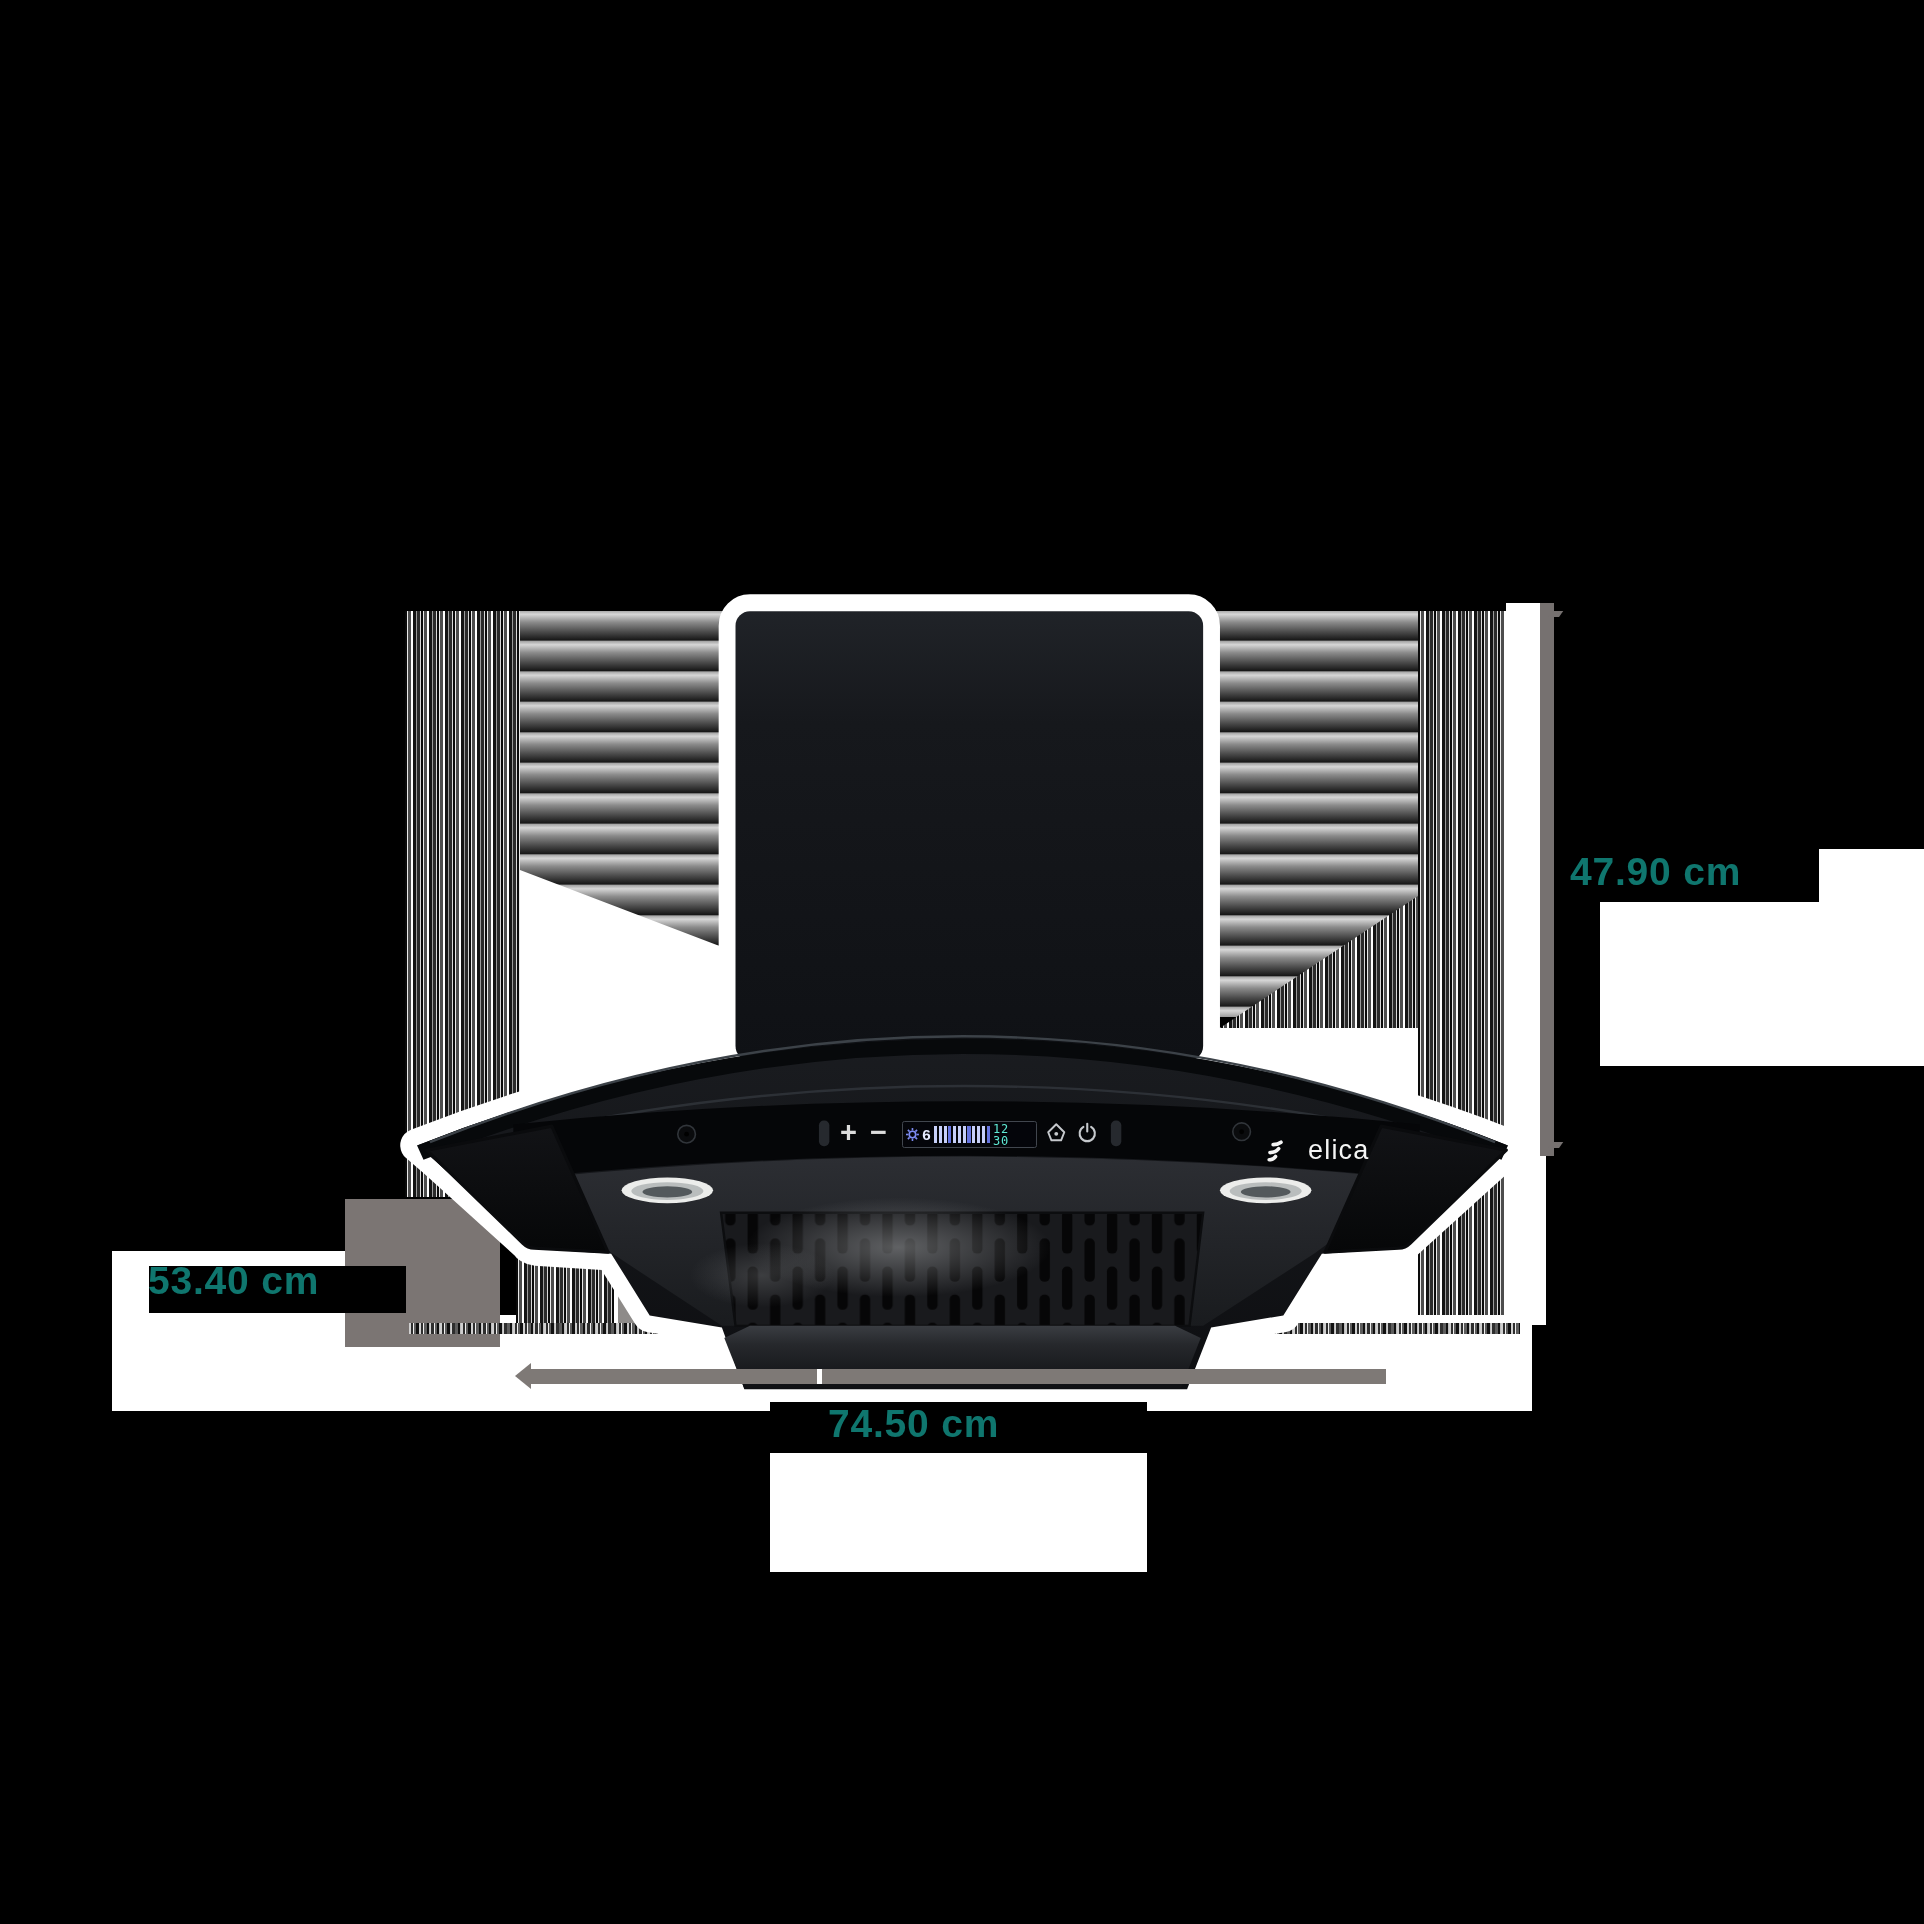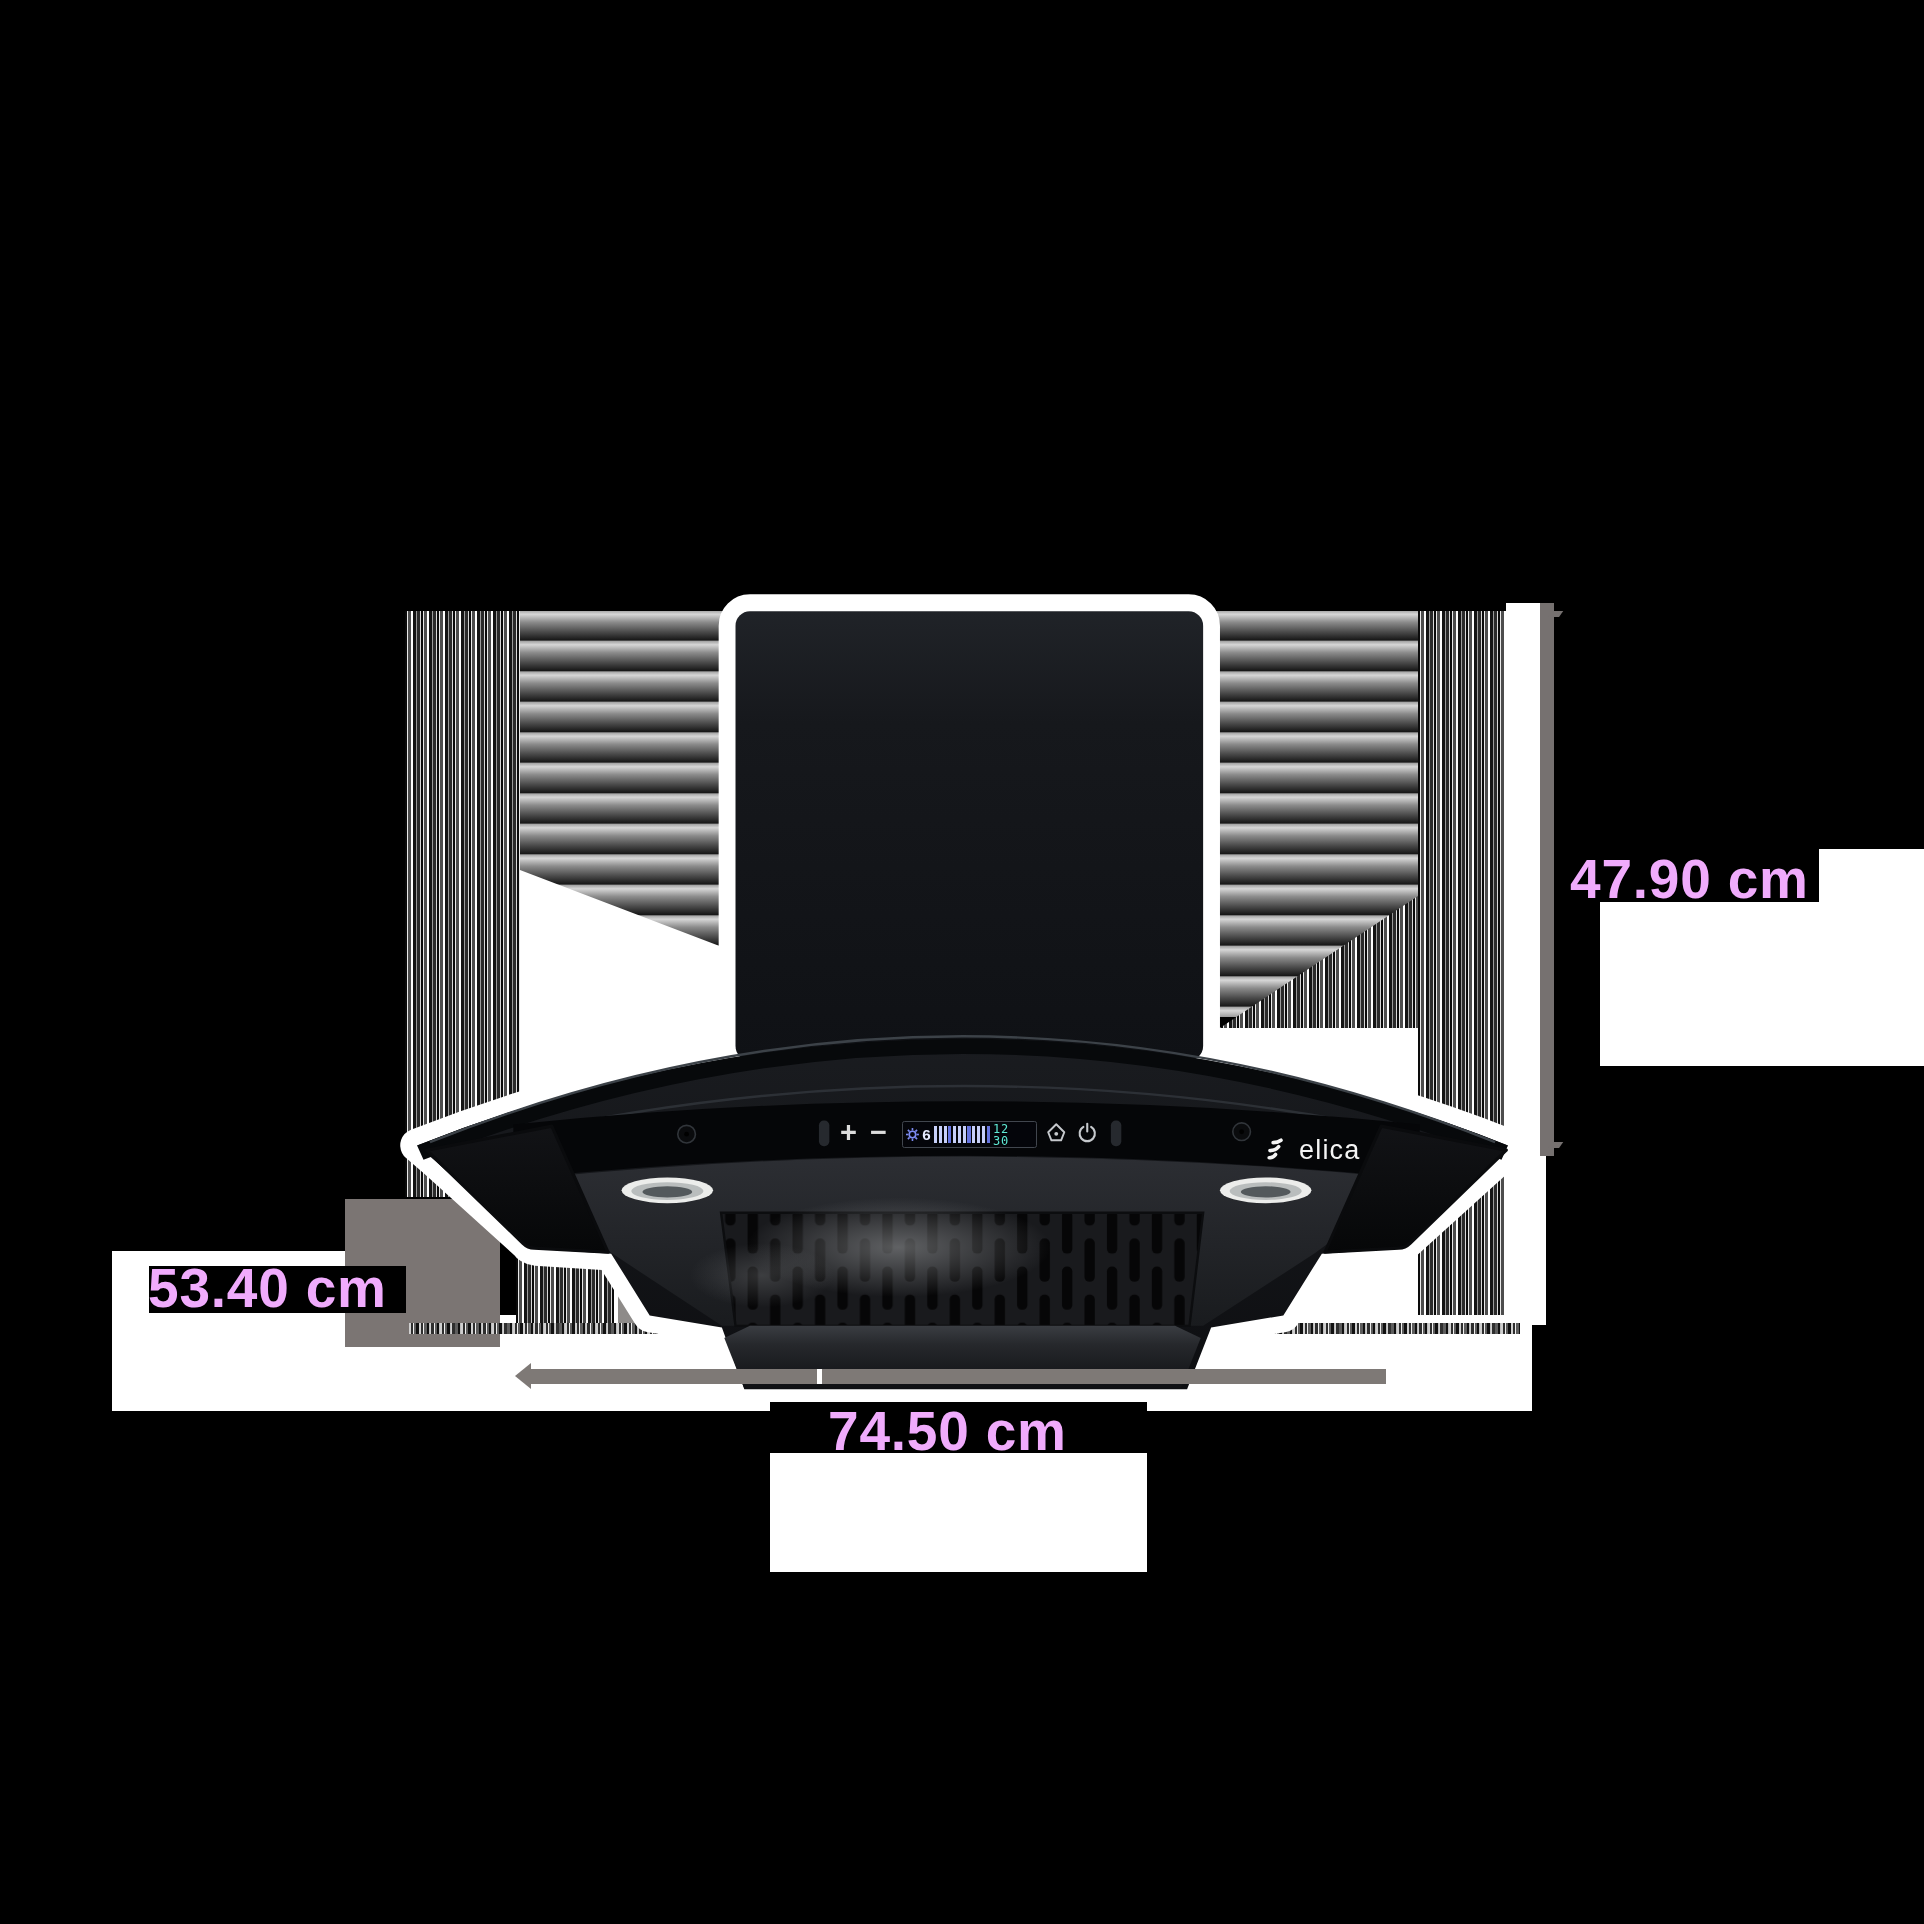--- a/index.html
+++ b/index.html
@@ -5,35 +5,35 @@
   html,body{margin:0;padding:0;background:#000;}
   #stage{position:relative;width:1925px;height:1925px;background:#000;overflow:hidden;
          font-family:"Liberation Sans",sans-serif;}
   .abs{position:absolute;}
   
   .barcode-v{background:repeating-linear-gradient(90deg,#0a0a0a 0 2.4px,#e9e9e9 2.4px 3.2px,#4d4d4d 3.2px 6.4px,#ffffff 6.4px 8px,#141414 8px 11.2px,#9a9a9a 11.2px 12px,#2a2a2a 12px 15.2px,#d8d8d8 15.2px 16px);}
   .barcode-h{background:repeating-linear-gradient(90deg,#cfcfcf 0 1.6px,#2e2e2e 1.6px 4px,#efefef 4px 4.8px,#5d5d5d 4.8px 7.2px,#111 7.2px 9.6px,#bdbdbd 9.6px 10.4px);}
   .bands{background:repeating-linear-gradient(180deg,#a8a8a8 0px,#d6d6d6 3.2px,#8b8b8b 11.2px,#4a4a4a 21px,#181818 29px,#a8a8a8 30.5px);}
   .white{background:#fff;}
   .blackband{background:#000;}
-  .dim-label{color:#f0abfc;font-size:55px;font-weight:bold;line-height:1;letter-spacing:0.8px;white-space:nowrap;}
+  .dim-label{color:#0f766e;font-size:39px;font-weight:bold;line-height:1;letter-spacing:0.8px;white-space:nowrap;}
   .hline{background:#7e7976;}
   .vline{background:#767170;}
   .arrow-left{width:0;height:0;border-top:13.6px solid transparent;border-bottom:13.6px solid transparent;border-right:16px solid #7e7976;}
   .nub{width:11.2px;height:6.4px;background:#767170;transform:skewX(-35deg);}
   
   .touch-label{color:#dcdcdc;font-size:29px;font-weight:bold;line-height:1;}
   #lcd{display:flex;align-items:center;gap:3.2px;width:135px;height:27px;background:#04050a;
        border:1.6px solid #41464e;border-radius:2.4px;box-sizing:border-box;padding:0 3.2px;}
   #lcd .speed{color:#e6ebff;font-size:15.2px;font-weight:bold;line-height:1;}
   #lcd .time{color:#5eead4;font-size:12px;font-weight:normal;letter-spacing:0.8px;line-height:1;font-family:"DejaVu Sans Mono",monospace;}
   .bars{display:flex;align-items:center;gap:1.6px;height:19px;}
   .bars i{display:block;width:3.2px;height:17.6px;background:#c7d0fa;}
   .bars i.dim{background:#6574e0;}
-  #logo{display:flex;align-items:flex-start;gap:14px;}
+  #logo{display:flex;align-items:center;gap:23px;}
   #logo .word{color:#f5f5f5;font-size:27px;letter-spacing:1.2px;line-height:1;font-weight:normal;}
 </style>
 </head>
 <body>
 
 <div id="stage">
 
   <div class="abs barcode-v" style="left:405px;top:611px;width:115px;height:586px;"></div>
   <div class="abs bands" style="left:520px;top:611px;width:212px;height:406px;"></div>
   <div class="abs white" style="left:520px;top:870px;width:212px;height:147px;clip-path:polygon(0 0,100% 55%,100% 100%,0 100%);"></div>

